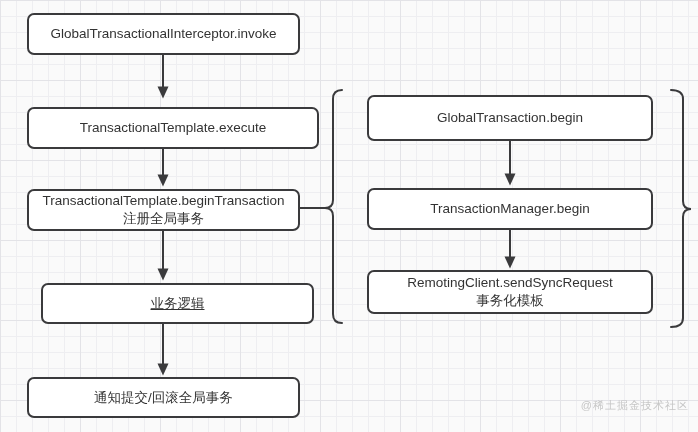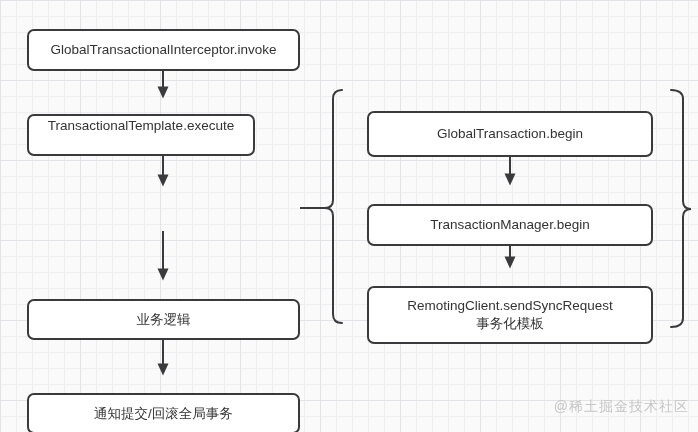--- a/index.html
+++ b/index.html
@@ -36,32 +36,31 @@
     border-radius: 7px;
     display: flex;
     flex-direction: column;
     align-items: center;
     justify-content: center;
     text-align: center;
     color: #333333;
     font-size: 13.5px;
     line-height: 18px;
     padding: 1px 3px;
-    margin-top: 16px;
   }
   .box span {
     white-space: nowrap;
     display: block;
   }
   .box span:empty { display: none; }
   .watermark {
     position: absolute;
     right: 9px;
     top: 398px;
-    font-size: 14px;
+    font-size: 11px;
     color: #c6c6c6;
     letter-spacing: 1px;
   }
 </style>
 </head>
 <body>
 
 <div class="canvas">
 
   <svg class="overlay" viewBox="0 0 698 432" xmlns="http://www.w3.org/2000/svg">
@@ -83,45 +82,49 @@
 
     <path d="M342,90 Q333,90 333,99 L333,200 Q333,208 325,208 Q333,208 333,216 L333,314 Q333,323 342,323" fill="none" stroke="#3a3a3c" stroke-width="2" stroke-linecap="round"></path>
 
     <path d="M671,90 Q683,90 683,99 L683,201 Q683,209 691,209 Q683,209 683,217 L683,318 Q683,327 671,327" fill="none" stroke="#3a3a3c" stroke-width="2" stroke-linecap="round"></path>
   </svg>
 
   <div class="box" style="left:27px; top:13px; width:273px; height:42px;">
     <span>GlobalTransactionalInterceptor.invoke</span>
   </div>
 
-  <div class="box" style="left:27px; top:98px; width:228px; height:42px;justify-content:space-between;">
+  <div class="box" style="left:27px; top:107px; width:292px; height:42px;">
     <span>TransactionalTemplate.execute</span>
   </div>
 
+  <div class="box" style="left:27px; top:189px; width:273px; height:42px;">
+    <span>TransactionalTemplate.beginTransaction</span>
+    <span>注册全局事务</span>
+  </div>
 
-  <div class="box" style="left:27px; top:283px; width:273px; height:41px;">
+  <div class="box" style="left:41px; top:283px; width:273px; height:41px;text-decoration:underline;">
     <span>业务逻辑</span>
 
   </div>
 
   <div class="box" style="left:367px; top:95px; width:286px; height:46px;">
     <span>GlobalTransaction.begin</span>
 
   </div>
 
   <div class="box" style="left:27px; top:377px; width:273px; height:41px;">
     <span>通知提交/回滚全局事务</span>
 
   </div>
 
   <div class="box" style="left:367px; top:188px; width:286px; height:42px;">
     <span>TransactionManager.begin</span>
 
   </div>
 
-  <div class="box" style="left:367px; top:270px; width:286px; height:58px;">
+  <div class="box" style="left:367px; top:270px; width:286px; height:44px;">
     <span>RemotingClient.sendSyncRequest</span>
     <span>事务化模板</span>
   </div>
 
   <div class="watermark">@稀土掘金技术社区</div>
 
 </div>
 
 </body></html>

